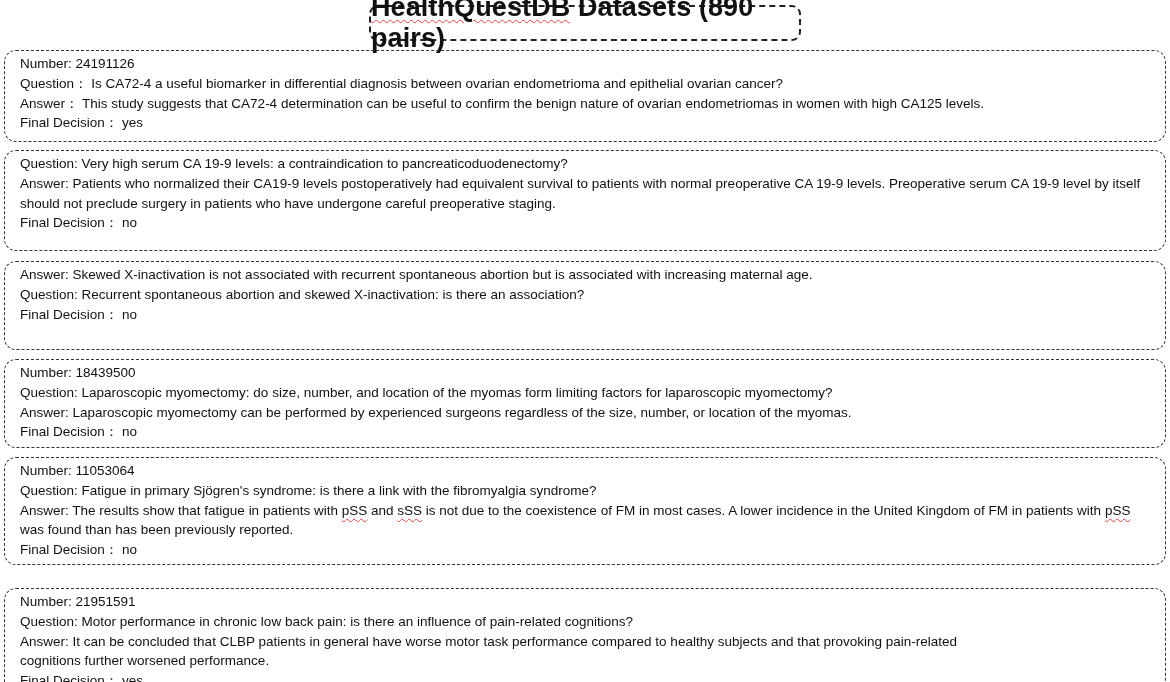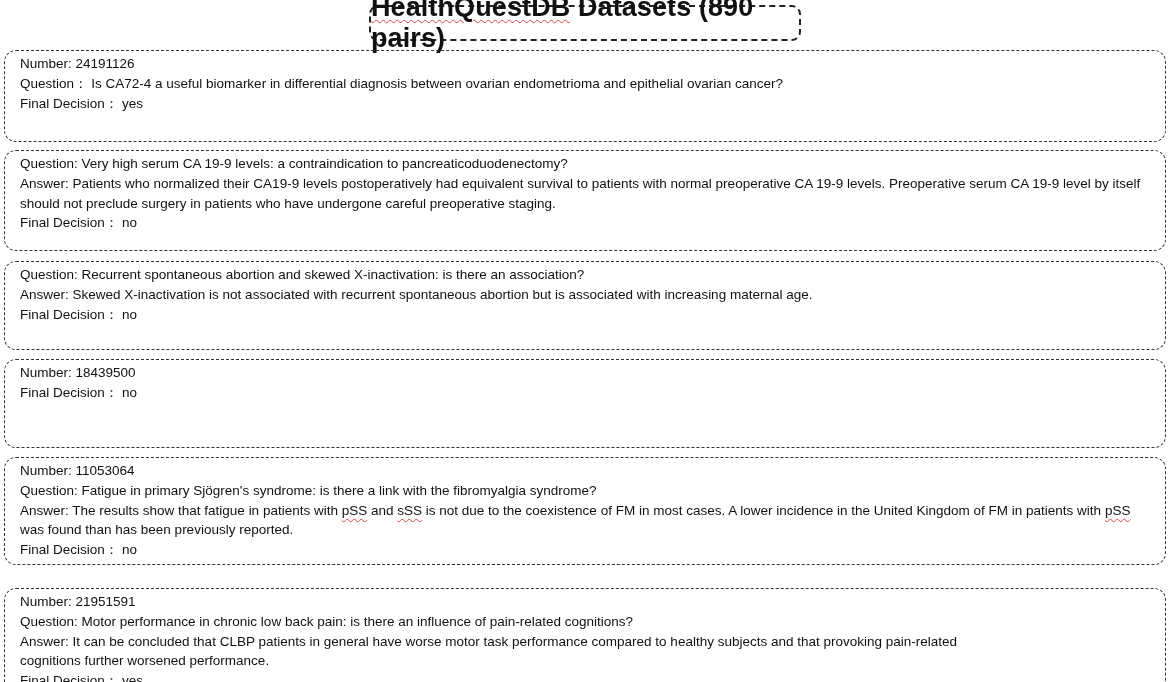--- a/index.html
+++ b/index.html
@@ -65,37 +65,40 @@
 </head>
 <body>
 
 <div class="title-box">
   <span class="title-text"><span class="brand">HealthQuestDB</span><span> Datasets (890 pairs)</span></span>
 </div>
 
 <div class="record" style="top:50px;height:92px;">
   <div class="line"><span>Number: </span><span>24191126</span></div>
   <div class="line"><span>Question：  </span><span>Is CA72-4 a useful biomarker in differential diagnosis between ovarian endometrioma and epithelial ovarian cancer?</span></div>
+  <div class="line"><span>Answer：  </span><span>This study suggests that CA72-4 determination can be useful to confirm the benign nature of ovarian endometriomas in women with high CA125 levels.</span></div>
   <div class="line"><span>Final Decision：  </span><span>yes</span></div>
 </div>
 
 <div class="record" style="top:150px;height:101px;">
   <div class="line"><span>Question: </span><span>Very high serum CA 19-9 levels: a contraindication to pancreaticoduodenectomy?</span></div>
   <div class="line wrap"><span>Answer: </span><span>Patients who normalized their CA19-9 levels postoperatively had equivalent survival to patients with normal preoperative CA 19-9 levels. Preoperative serum CA 19-9 level by itself should not preclude surgery in patients who have undergone careful preoperative staging.</span></div>
   <div class="line"><span>Final Decision：  </span><span>no</span></div>
 </div>
 
 <div class="record" style="top:261px;height:89px;">
+  <div class="line"><span>Answer: </span><span>Skewed X-inactivation is not associated with recurrent spontaneous abortion but is associated with increasing maternal age.</span></div>
   <div class="line"><span>Question: </span><span>Recurrent spontaneous abortion and skewed X-inactivation: is there an association?</span></div>
-  <div class="line"><span>Answer: </span><span>Skewed X-inactivation is not associated with recurrent spontaneous abortion but is associated with increasing maternal age.</span></div>
   <div class="line"><span>Final Decision：  </span><span>no</span></div>
 </div>
 
 <div class="record" style="top:359px;height:89px;">
   <div class="line"><span>Number: </span><span>18439500</span></div>
+  <div class="line"><span>Question: </span><span>Laparoscopic myomectomy: do size, number, and location of the myomas form limiting factors for laparoscopic myomectomy?</span></div>
+  <div class="line"><span>Answer: </span><span>Laparoscopic myomectomy can be performed by experienced surgeons regardless of the size, number, or location of the myomas.</span></div>
   <div class="line"><span>Final Decision：  </span><span>no</span></div>
 </div>
 
 <div class="record" style="top:457px;height:108px;">
   <div class="line"><span>Number: </span><span>11053064</span></div>
   <div class="line"><span>Question: </span><span>Fatigue in primary Sjögren's syndrome: is there a link with the fibromyalgia syndrome?</span></div>
   <div class="line wrap"><span>Answer: </span><span>The results show that fatigue in patients with </span><span class="spell">pSS</span><span> and </span><span class="spell">sSS</span><span> is not due to the coexistence of FM in most cases. A lower incidence in the United Kingdom of FM in patients with </span><span class="spell">pSS</span><span> was found than has been previously reported.</span></div>
   <div class="line"><span>Final Decision：  </span><span>no</span></div>
 </div>
 

